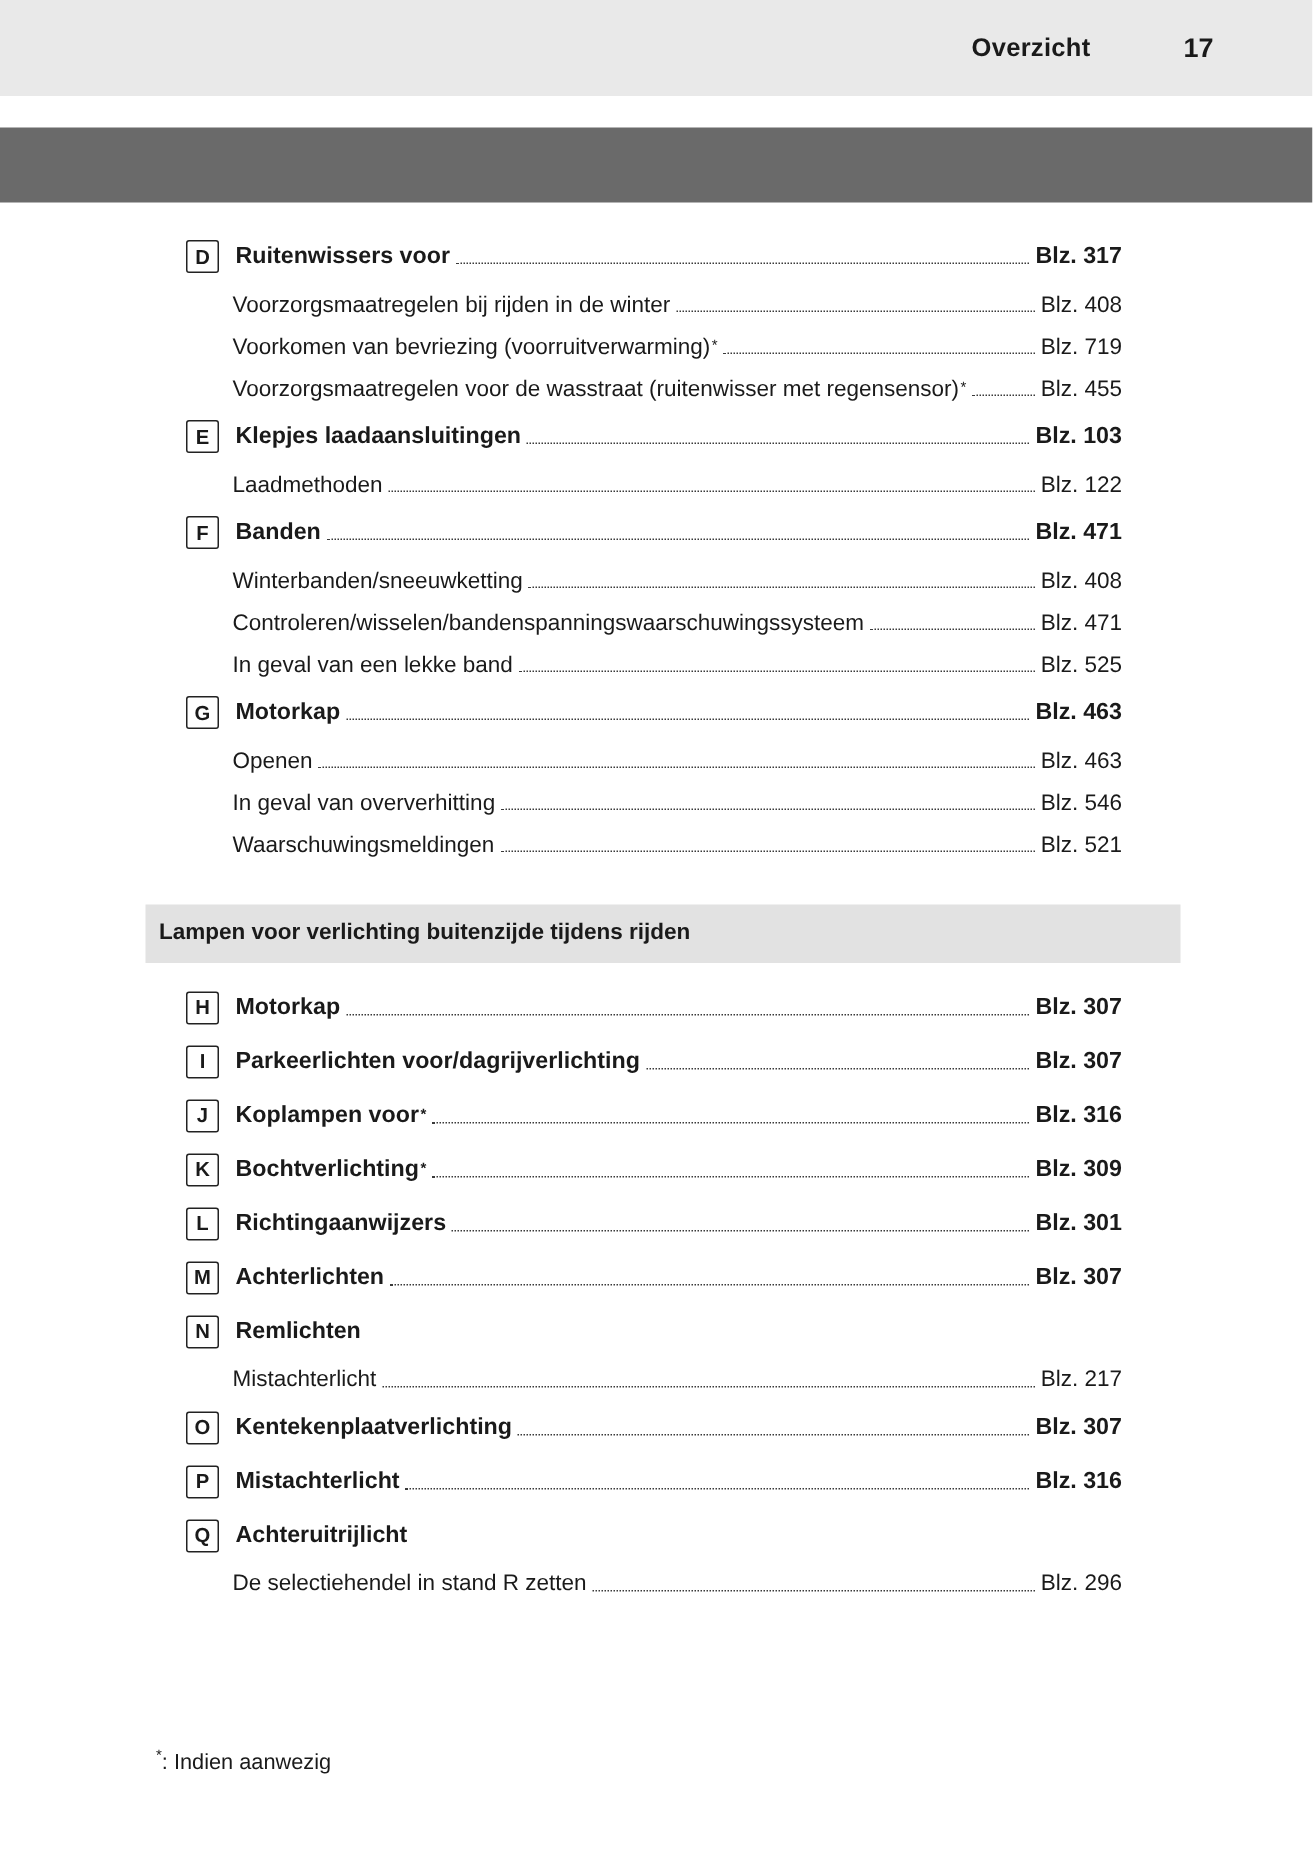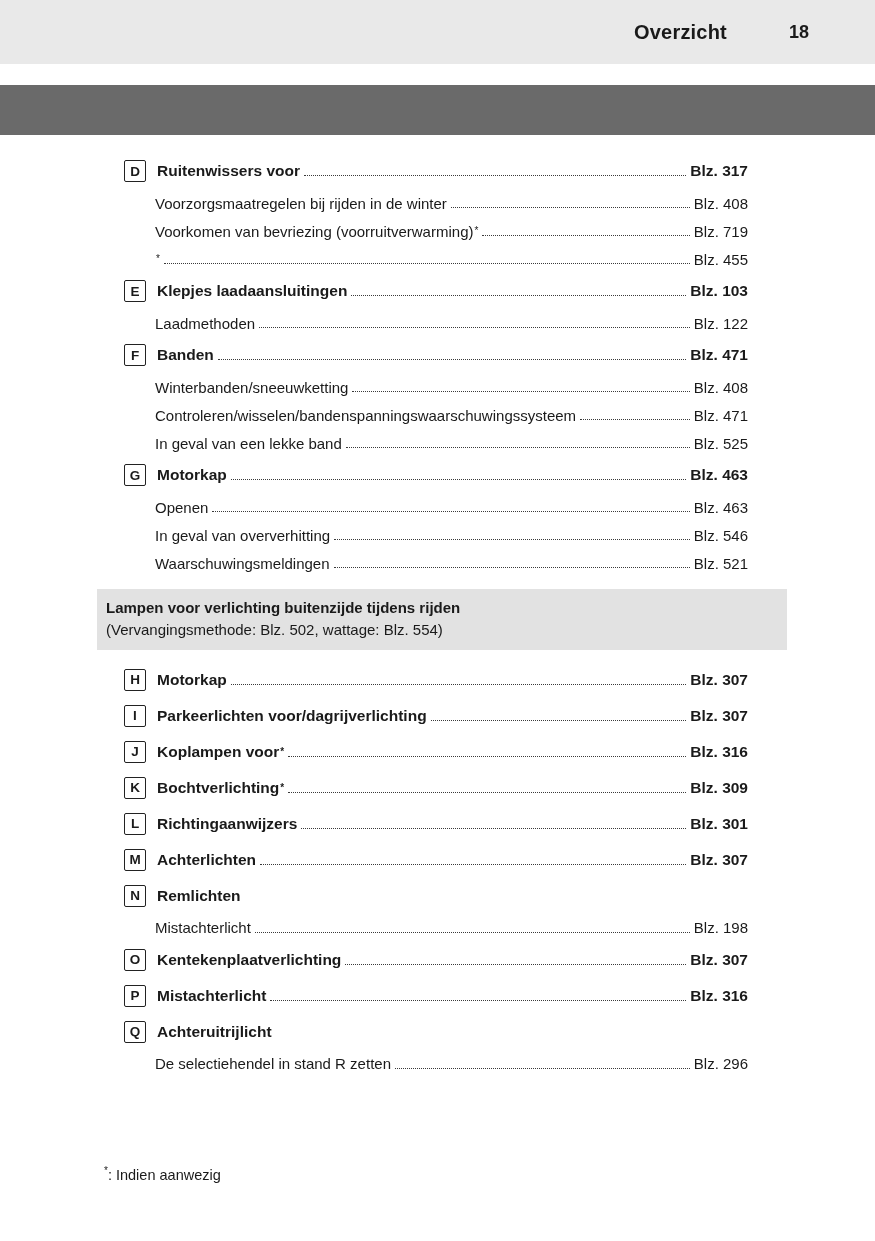--- a/index.html
+++ b/index.html
@@ -16,21 +16,21 @@
     height: 64px;
     background: var(--topbar, #e9e9e9);
     display: flex;
     align-items: center;
     justify-content: flex-end;
     padding-right: 66px;
     box-sizing: border-box;
   }
   .top-bar .title {
     font-weight: bold;
-    font-size: 20px;
+    font-size: 17px;
     letter-spacing: 0.2px;
   }
   .top-bar .pagenum {
     font-weight: bold;
     font-size: 18px;
     margin-left: 62px;
   }
   .dark-band {
     margin-top: 21px;
     height: 50px;
@@ -85,21 +85,21 @@
     margin: 0 4px;
   }
   .row.sub .leader { border-bottom-width: 1.3px; }
   .page {
     white-space: nowrap;
     flex: none;
   }
   .section-header {
     background: var(--sectionbg, #e2e2e2);
     padding: 8px 10px 9px 9px;
-    margin: 12px 0 12px 0;
+    margin: 26px 0 12px 0;
     font-size: 15px;
     line-height: 1.45;
   }
   .section-header .l1 { font-weight: bold; }
   .section-header .l2 { font-weight: normal; }
   .footnote {
     position: absolute;
     left: 104px;
     bottom: 58px;
     font-size: 14.5px;
@@ -107,21 +107,21 @@
   .footnote sup {
     font-size: 10px;
     line-height: 0;
   }
 </style>
 </head>
 <body>
 
 <header class="top-bar">
   <span class="title">Overzicht</span>
-  <span class="pagenum">18</span>
+  <span class="pagenum">17</span>
 </header>
 
 <div class="dark-band"></div>
 
 <main class="content" id="toc-list">
     <div class="row main">
       <span class="letterbox">D</span>
       <span class="label">Ruitenwissers voor</span>
       <span class="leader"></span>
       <span class="page">Blz. 317</span>
@@ -131,20 +131,21 @@
       <span class="leader"></span>
       <span class="page">Blz. 408</span>
     </div>
     <div class="row sub">
       <span class="label">Voorkomen van bevriezing (voorruitverwarming)</span>
       <sup class="ast">*</sup>
       <span class="leader"></span>
       <span class="page">Blz. 719</span>
     </div>
     <div class="row sub">
+      <span class="label">Voorzorgsmaatregelen voor de wasstraat (ruitenwisser met regensensor)</span>
       <sup class="ast">*</sup>
       <span class="leader"></span>
       <span class="page">Blz. 455</span>
     </div>
     <div class="row main">
       <span class="letterbox">E</span>
       <span class="label">Klepjes laadaansluitingen</span>
       <span class="leader"></span>
       <span class="page">Blz. 103</span>
     </div>
@@ -190,21 +191,20 @@
       <span class="leader"></span>
       <span class="page">Blz. 546</span>
     </div>
     <div class="row sub">
       <span class="label">Waarschuwingsmeldingen</span>
       <span class="leader"></span>
       <span class="page">Blz. 521</span>
     </div>
     <div class="section-header">
       <div class="l1">Lampen voor verlichting buitenzijde tijdens rijden</div>
-      <div class="l2">(Vervangingsmethode: Blz. 502, wattage: Blz. 554)</div>
     </div>
     <div class="row main">
       <span class="letterbox">H</span>
       <span class="label">Motorkap</span>
       <span class="leader"></span>
       <span class="page">Blz. 307</span>
     </div>
     <div class="row main">
       <span class="letterbox">I</span>
       <span class="label">Parkeerlichten voor/dagrijverlichting</span>
@@ -237,21 +237,21 @@
       <span class="leader"></span>
       <span class="page">Blz. 307</span>
     </div>
     <div class="row main">
       <span class="letterbox">N</span>
       <span class="label">Remlichten</span>
     </div>
     <div class="row sub">
       <span class="label">Mistachterlicht</span>
       <span class="leader"></span>
-      <span class="page">Blz. 198</span>
+      <span class="page">Blz. 217</span>
     </div>
     <div class="row main">
       <span class="letterbox">O</span>
       <span class="label">Kentekenplaatverlichting</span>
       <span class="leader"></span>
       <span class="page">Blz. 307</span>
     </div>
     <div class="row main">
       <span class="letterbox">P</span>
       <span class="label">Mistachterlicht</span>

